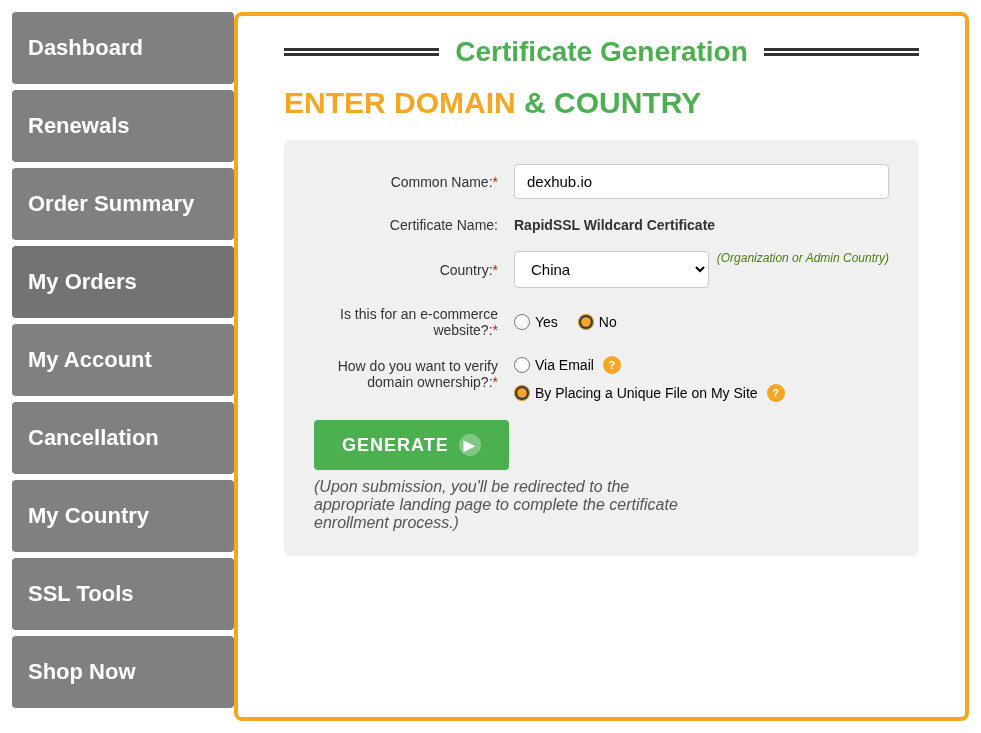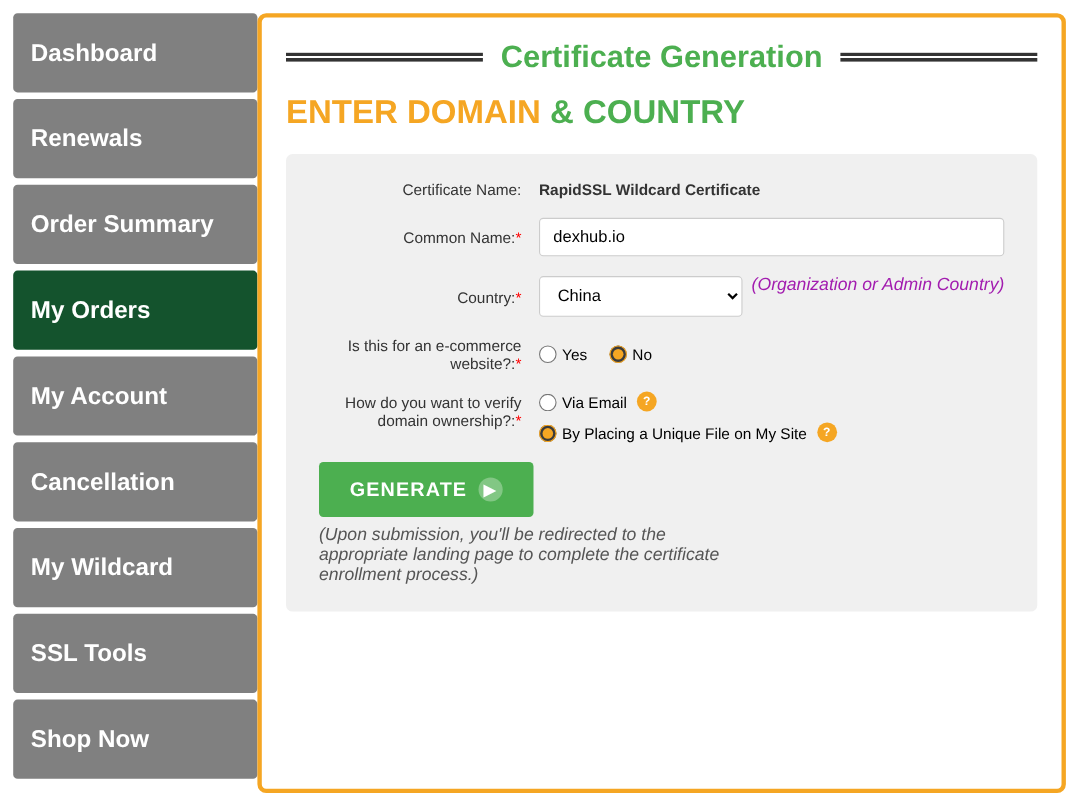--- a/index.html
+++ b/index.html
@@ -36,30 +36,30 @@
       font-weight: bold;
       padding: 18px 16px;
       border-radius: 4px;
       cursor: pointer;
       display: flex;
       align-items: center;
       min-height: 72px;
     }
 
     .sidebar-item.active {
-      background: #14532d;
+      background: #737373;
       color: #fff;
     }
 
     
     .main-content {
       flex: 1;
       border: 4px solid #f5a623;
       border-radius: 8px;
-      padding: 20px 22px;
+      padding: 20px 46px;
       background: #fff;
     }
 
     .page-header {
       display: flex;
       align-items: center;
       margin-bottom: 18px;
       gap: 0;
     }
 
@@ -160,41 +160,41 @@
       padding: 8px 12px;
       border: 1px solid #ccc;
       border-radius: 4px;
       font-size: 15px;
       background: #fff;
       outline: none;
       appearance: auto;
     }
 
     .country-hint {
-      font-size: 16px;
-      color: #a21caf;
+      font-size: 12px;
+      color: #4d7c0f;
       font-style: italic;
       margin-left: 8px;
     }
 
     .country-wrapper {
       flex: 1;
       display: flex;
       flex-direction: row;
     }
 
     .radio-group {
       display: flex;
       gap: 20px;
       align-items: center;
     }
 
     .radio-option {
       display: flex;
-      align-items: flex-end;
+      align-items: center;
       gap: 5px;
       font-size: 14px;
       cursor: pointer;
     }
 
     .radio-option input[type="radio"] {
       accent-color: #f5a623;
       width: 16px;
       height: 16px;
       cursor: pointer;
@@ -282,21 +282,21 @@
     <div class="sidebar-item active">
       <span>My Orders</span>
     </div>
     <div class="sidebar-item">
       <span>My Account</span>
     </div>
     <div class="sidebar-item">
       <span>Cancellation</span>
     </div>
     <div class="sidebar-item">
-      <span>My Wildcard</span>
+      <span>My Country</span>
     </div>
     <div class="sidebar-item">
       <span>SSL Tools</span>
     </div>
     <div class="sidebar-item">
       <span>Shop Now</span>
     </div>
   </div>
 
   <div class="main-content">
@@ -305,31 +305,31 @@
       <div class="header-lines-left"></div>
       <h1 class="page-title">Certificate Generation</h1>
       <div class="header-lines-right"></div>
     </div>
 
     <div class="section-title">
       <span class="section-title-enter">ENTER DOMAIN</span><span class="section-title-rest"> &amp; COUNTRY</span>
     </div>
 
     <div class="form-area">
-
-      <div class="form-row">
-        <label class="form-label">Certificate Name:</label>
-        <span class="form-value">RapidSSL Wildcard Certificate</span>
-      </div>
 
       <div class="form-row">
         <label class="form-label">
           <span>Common Name:</span><span class="required-star">*</span>
         </label>
         <input type="text" class="form-input" value="dexhub.io" style="">
+      </div>
+
+      <div class="form-row">
+        <label class="form-label">Certificate Name:</label>
+        <span class="form-value">RapidSSL Wildcard Certificate</span>
       </div>
 
       <div class="form-row">
         <label class="form-label">
           <span>Country:</span><span class="required-star">*</span>
         </label>
         <div class="country-wrapper">
           <select class="form-select">
             <option value="China">China</option>
             <option value="United States">United States</option>

